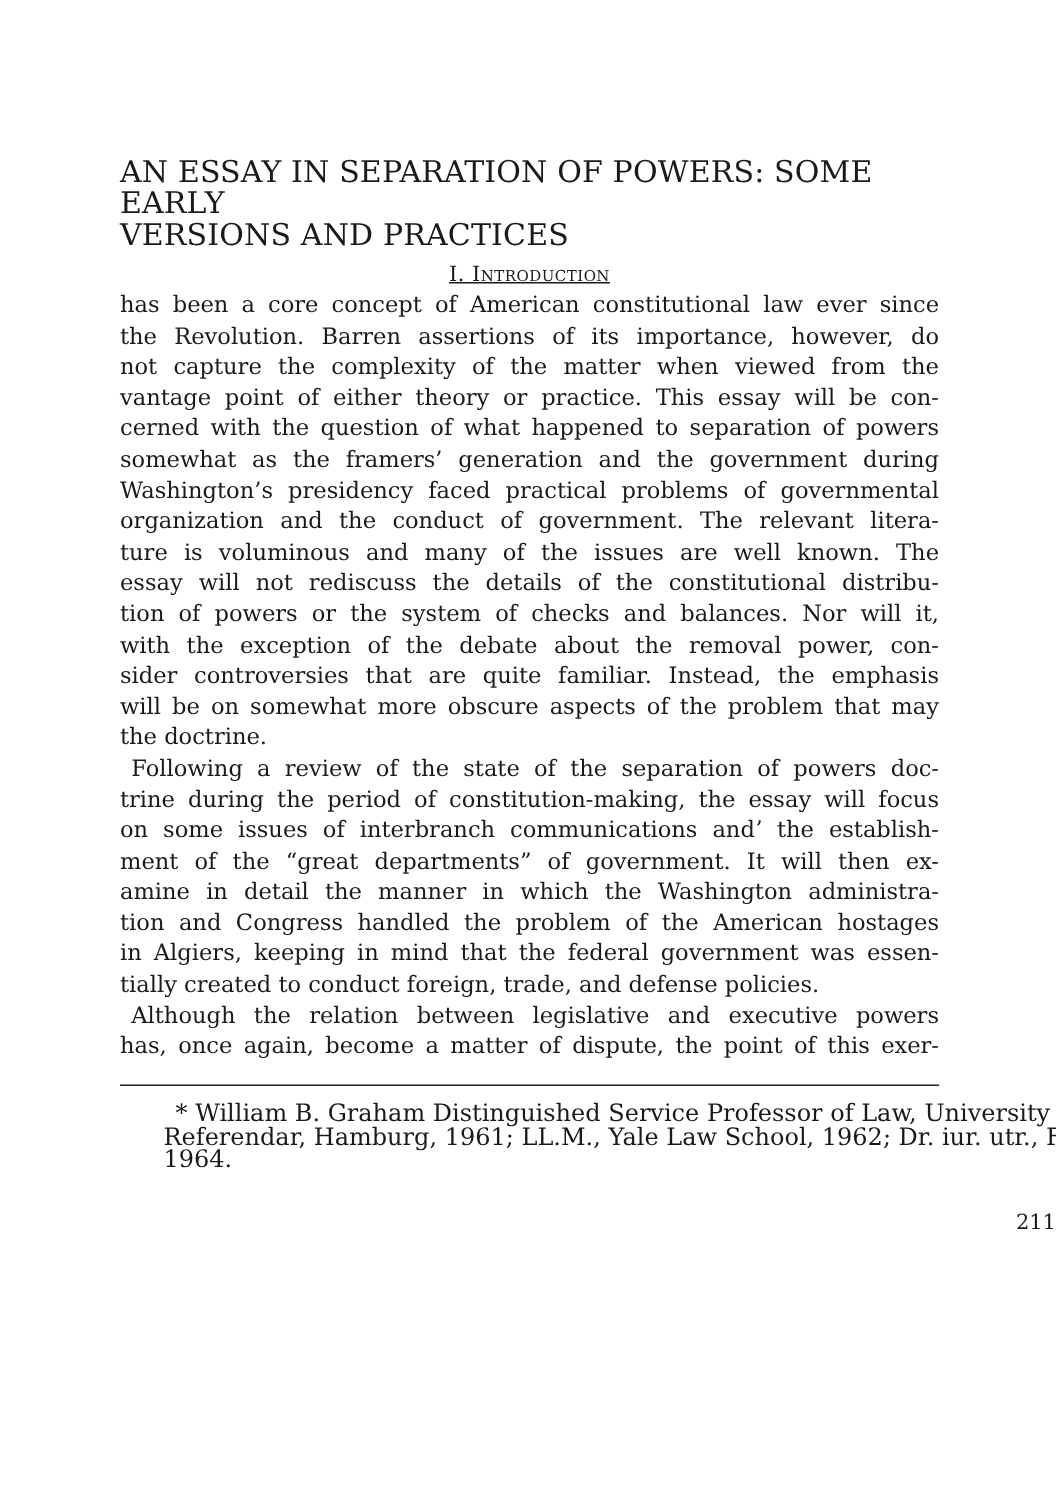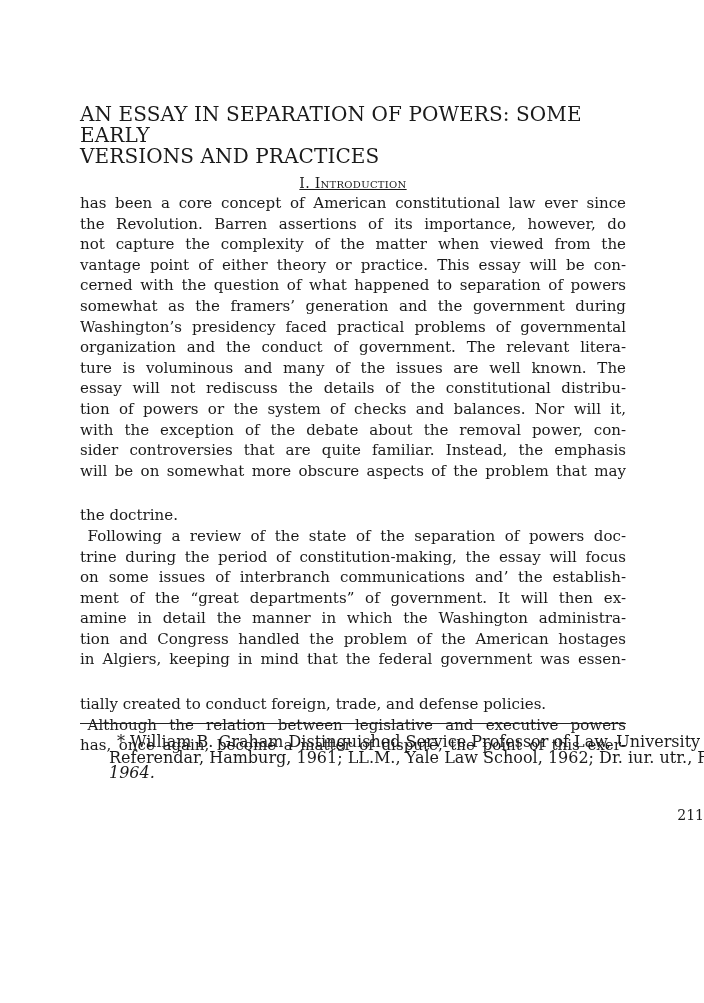--- a/index.html
+++ b/index.html
@@ -8,27 +8,27 @@
   .page { position: absolute; left: 80px; top: 104px; width: 546px; }
   .title { font-size: 20px; line-height: 21px; margin: 0; font-weight: normal;
            letter-spacing: 0.1px; }
   .author { text-align: center; font-size: 14px; font-variant: small-caps;
             margin-top: 12px; line-height: 20px; letter-spacing: 0.3px; }
   .section { text-align: center; font-size: 14px; font-variant: small-caps;
              margin-top: 6px; line-height: 20px; letter-spacing: 0.3px; text-decoration: underline; }
   .body p { margin: 0; font-size: 15.05px; line-height: 20.6px; text-align: justify;
             text-align-last: left; }
   .body p span.ln { display: block; text-align: justify; text-align-last: justify; white-space: nowrap; }
-  .body p span.ln.last { text-align-last: left; margin-top: 24px; }
+  .body p span.ln.last { text-align-last: left; }
   .rule { position: absolute; left: 80px; top: 723px; width: 546px; height: 0;
           border-top: 1.3px solid #222; }
   .footnote { position: absolute; left: 80px; top: 734px; width: 546px;
               font-size: 16px; line-height: 15.5px; text-align: justify; margin-left: 29px; }
   .footnote span.ln { display: block; text-align-last: justify; white-space: nowrap; }
-  .footnote span.ln.last { text-align-last: left; font-style: italic; }
+  .footnote span.ln.last { text-align-last: left; }
   .pagenum { position: absolute; left: 0; width: 704px; top: 807px; text-align: right;
              font-size: 14px; }
 </style>
 </head>
 <body>
 
 <div class="page">
   <h1 class="title">
     <span style="display:block">AN ESSAY IN SEPARATION OF POWERS: SOME EARLY</span>
     <span style="display:block">VERSIONS AND PRACTICES</span>

